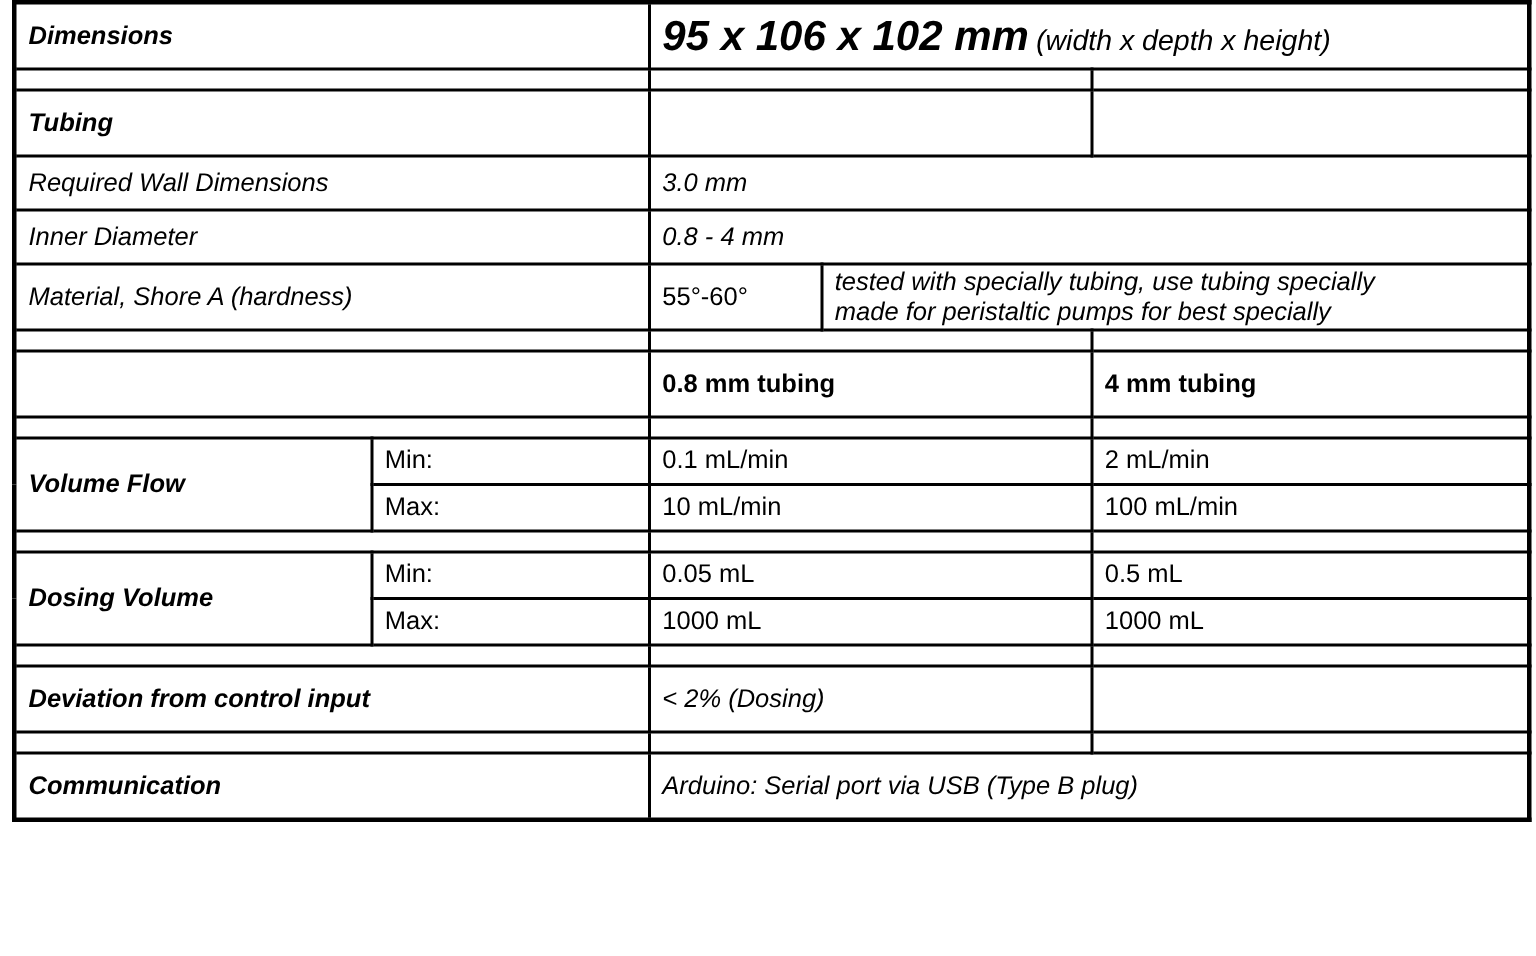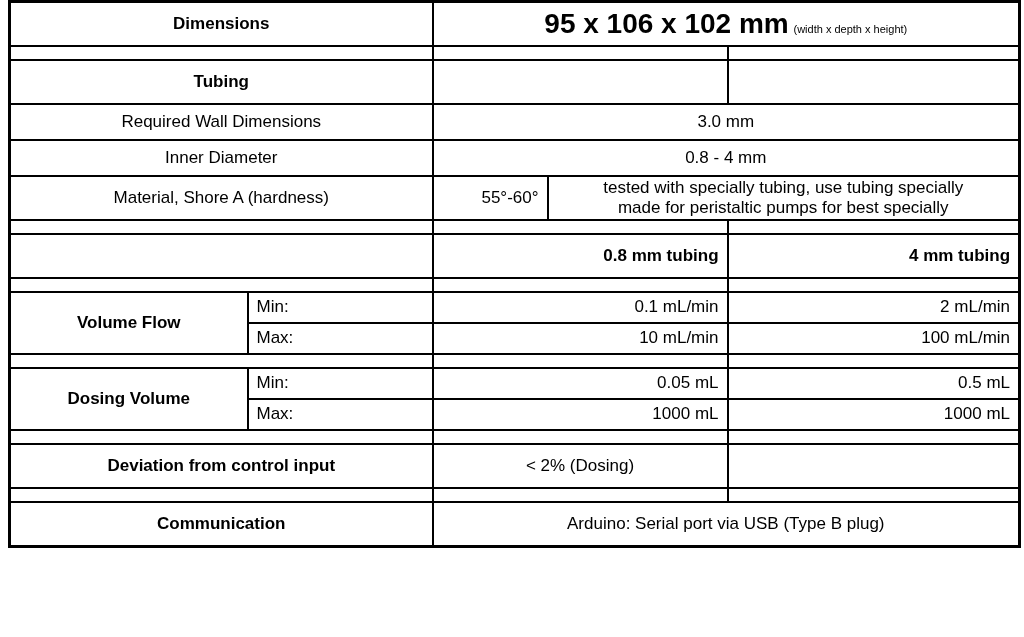--- a/index.html
+++ b/index.html
@@ -49,25 +49,25 @@
   col.c5 { width: 292px; }
 
   .big {
     font-size: 28px;
     font-weight: bold;
   }
   .med {
     font-size: 18px;
   }
   .small {
-    font-size: 11px;
-  }
-  .center { text-align: right; }
+    font-size: 19px;
+  }
+  .center { text-align: left; }
   .right { text-align: left; }
-  .left { text-align: center; }
+  .left { text-align: left; font-style: italic; }
   .spacer td {
     height: 12px;
     padding: 0;
   }
   .rowtall td { height: 42px; }
   .rowmed td { height: 34px; }
   .rowsmall td { height: 29px; }
   .nowrapcell { white-space: nowrap; }
   .hdr-tubing {
     font-size: 21px;

